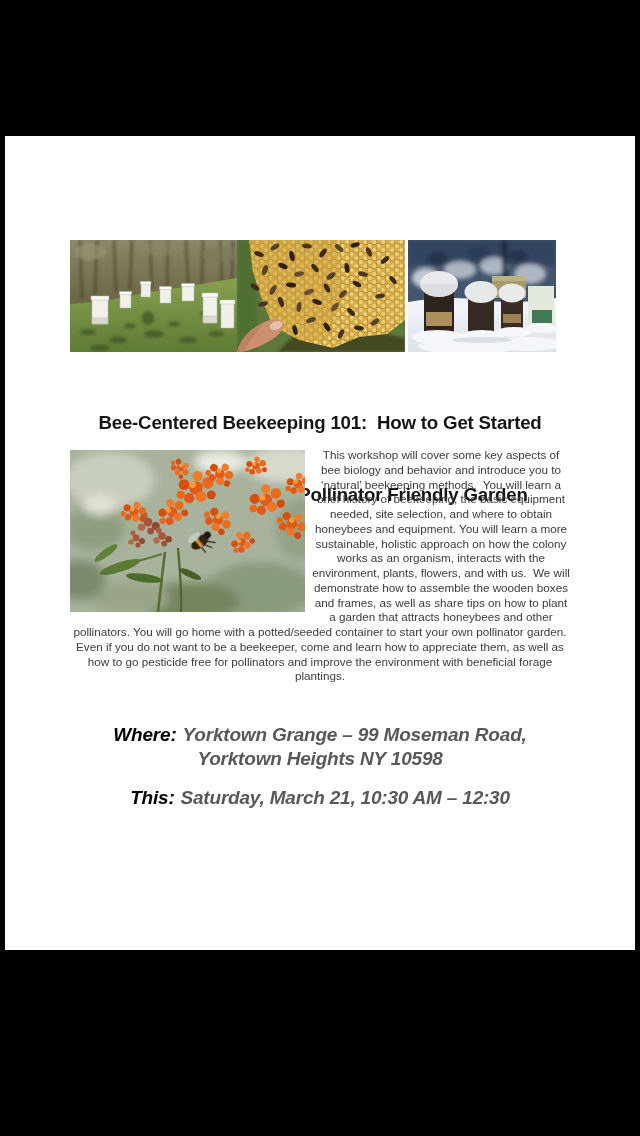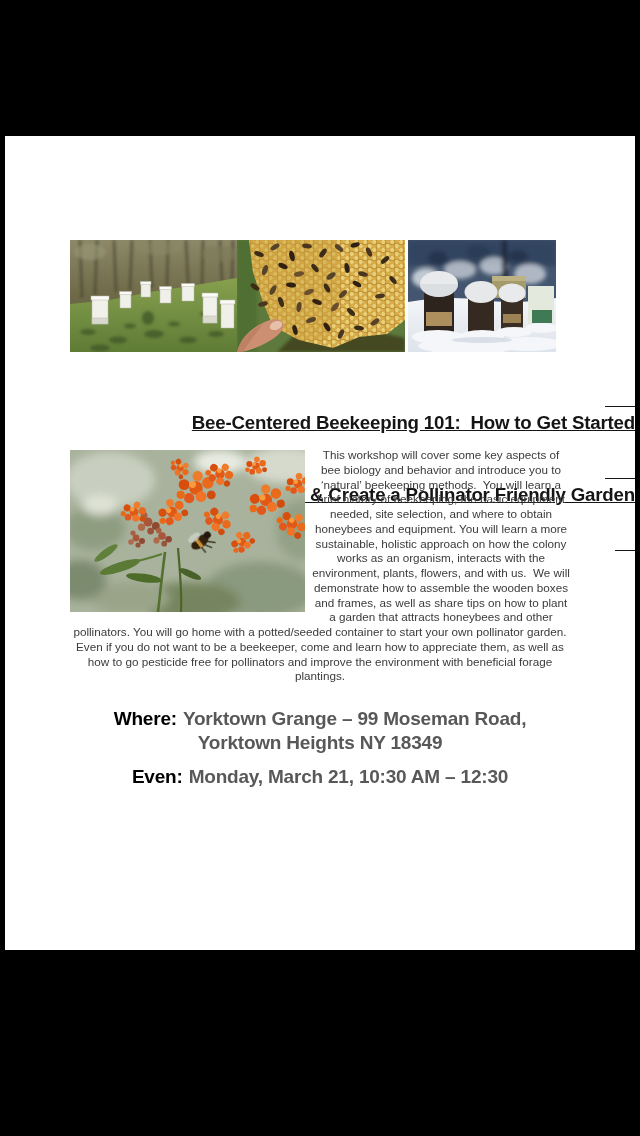--- a/index.html
+++ b/index.html
@@ -13,39 +13,39 @@
     background: #ffffff;
   }
   .photo-strip {
     position: absolute; left: 65px; top: 104px; width: 486px; height: 112px;
     display: flex;
   }
   .photo-strip svg { display: block; height: 112px; }
   .strip-gap { width: 3px; background: #fff; }
   .flyer-title {
     position: absolute; left: 0; top: 227px; width: 100%;
-    text-align: right; font-weight: bold; font-size: 18.7px; line-height: 24px;
-    color: #151515; letter-spacing: -0.2px; white-space: pre-wrap; text-decoration: underline;
+    text-align: center; font-weight: bold; font-size: 18.7px; line-height: 24px;
+    color: #151515; letter-spacing: -0.2px; white-space: pre-wrap;
   }
   .body-text {
     position: absolute; left: 65px; top: 312px; width: 500px;
     font-size: 11.7px; line-height: 14.75px; color: #3b3b3b;
     text-align: center;
   }
   .body-text .desc { white-space: pre-wrap; }
   .flower-photo {
     float: left; width: 235px; height: 162px; margin: 2px 7px 2px 0;
     display: block;
   }
   .event-details {
     position: absolute; left: 0; top: 571px; width: 100%;
     text-align: center; font-weight: bold; font-size: 19px; line-height: 23.5px;
     letter-spacing: -0.2px;
   }
-  .detail-line { margin: 0; }
+  .detail-line { margin: 16px; font-style: italic; }
   .detail-when { margin-top: 11px; }
   .detail-donation { margin-top: 12px; }
   .lbl { color: #000000; margin-right: 6px; }
   .val { color: #585858; }
 </style>
 </head>
 <body>
 
 <div class="screen">
   <div class="page">
@@ -337,21 +337,21 @@
           <ellipse cx="-2" cy="-7" rx="7" ry="3.4" fill="#cfd4cc" opacity="0.75"></ellipse>
           <path d="M6,4 L12,10 M2,5 L6,12 M-2,5 L-2,12" stroke="#241807" stroke-width="1.1" fill="none"></path>
         </g>
       </svg>
       <span class="desc">This workshop will cover some key aspects of bee biology and behavior and introduce you to ‘natural’ beekeeping methods.  You will learn a brief history of beekeeping, the basic equipment needed, site selection, and where to obtain honeybees and equipment. You will learn a more sustainable, holistic approach on how the colony works as an organism, interacts with the environment, plants, flowers, and with us.  We will demonstrate how to assemble the wooden boxes and frames, as well as share tips on how to plant a garden that attracts honeybees and other pollinators. You will go home with a potted/seeded container to start your own pollinator garden.    Even if you do not want to be a beekeeper, come and learn how to appreciate them, as well as how to go pesticide free for pollinators and improve the environment with beneficial forage plantings.</span>
     </div>
 
     <div class="event-details">
       <div class="detail-line detail-where">
         <span class="lbl">Where:</span><span class="val">Yorktown Grange – 99 Moseman Road,</span><br>
-        <span class="val">Yorktown Heights NY 18349</span>
+        <span class="val">Yorktown Heights NY 10598</span>
       </div>
       <div class="detail-line detail-when">
-        <span class="lbl">Even:</span><span class="val">Monday, March 21, 10:30 AM – 12:30</span>
+        <span class="lbl">This:</span><span class="val">Saturday, March 21, 10:30 AM – 12:30</span>
       </div>
     </div>
 
   </div>
 </div>
 
 </body></html>

